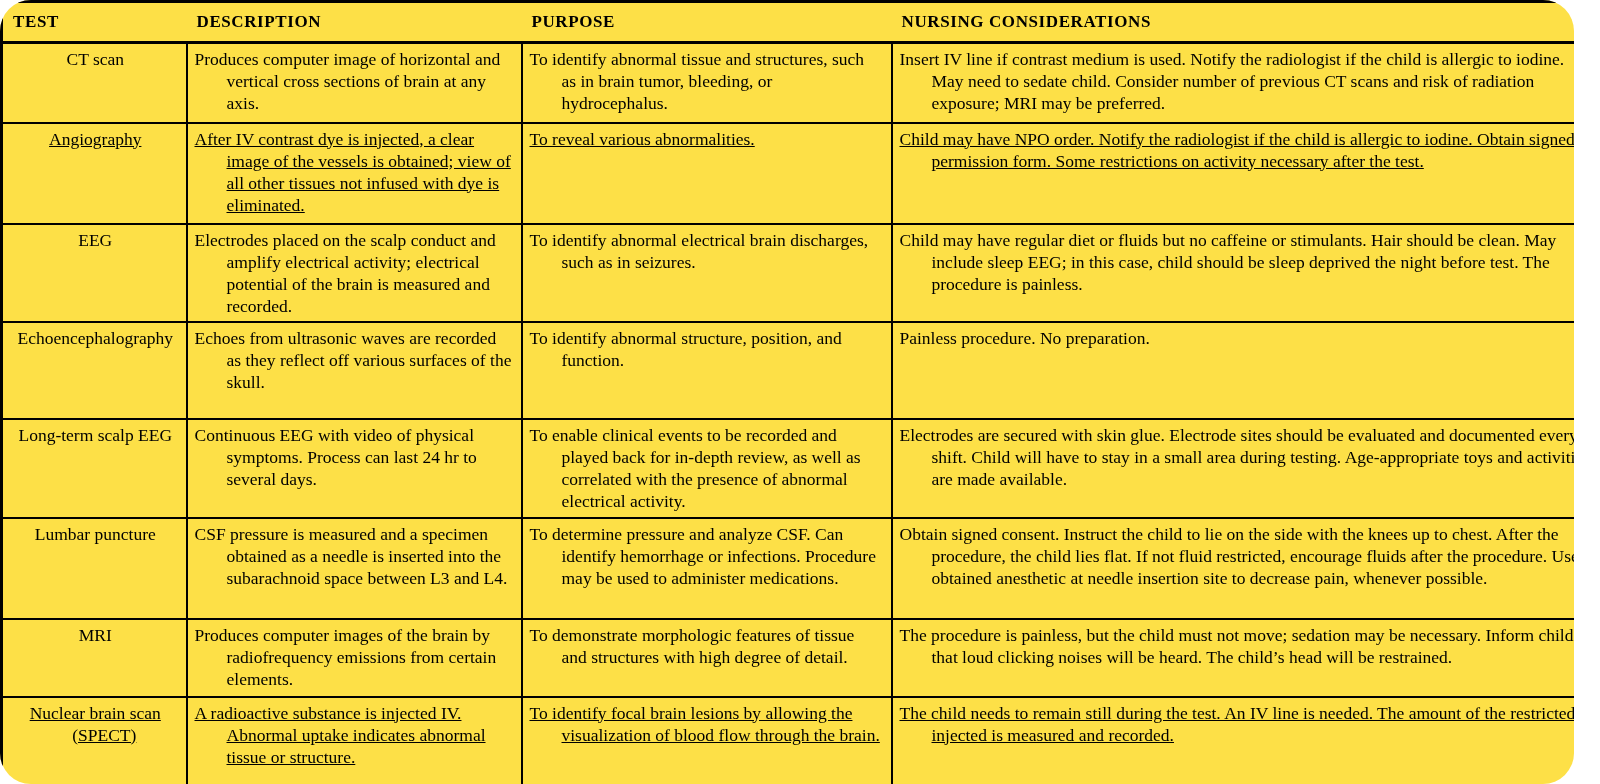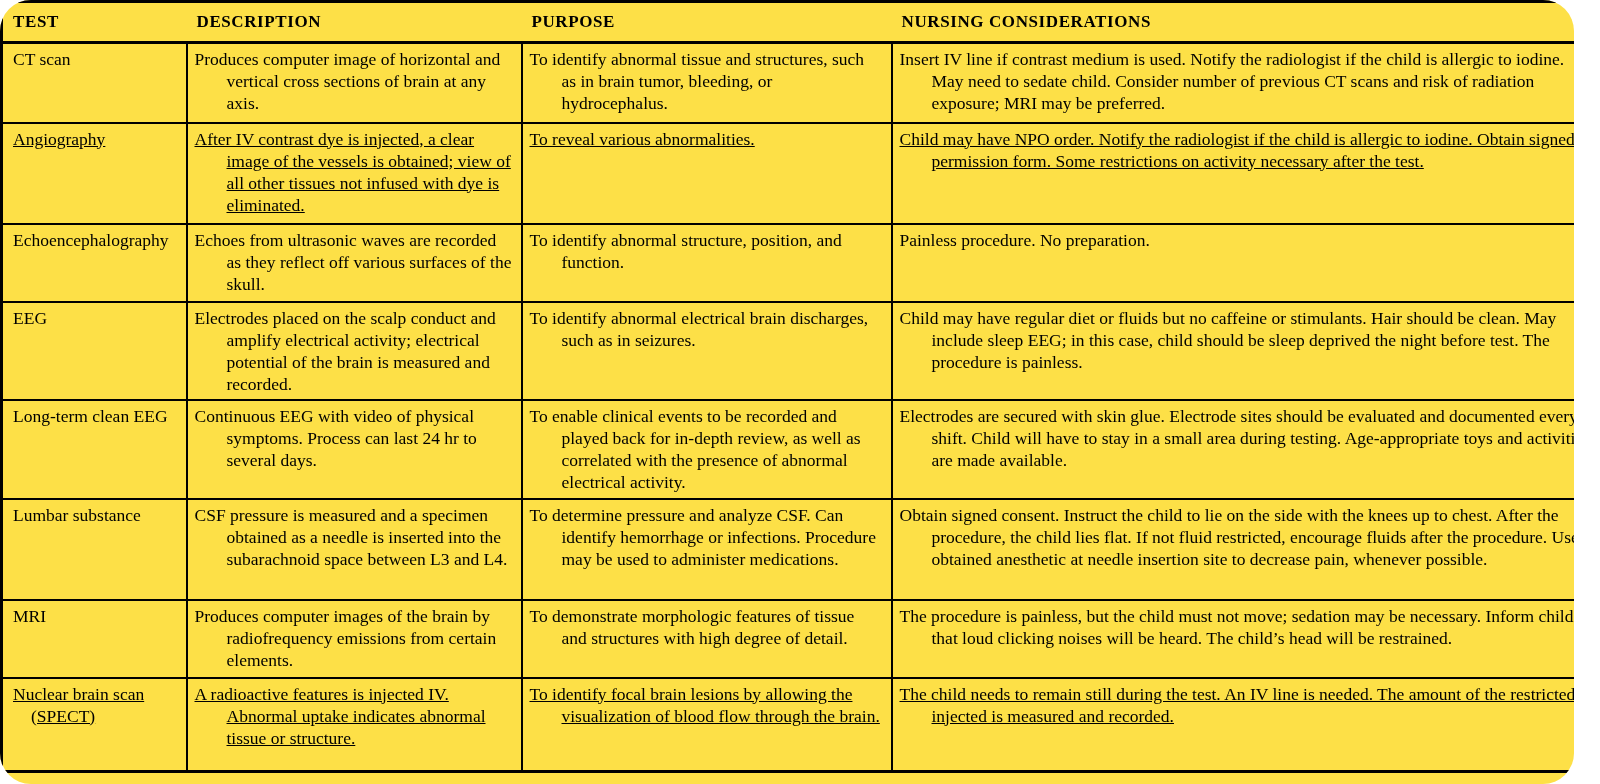--- a/index.html
+++ b/index.html
@@ -49,20 +49,21 @@
   tbody td:first-child { padding-left: 10px; }
 
   
   .hang {
     padding-left: 32px;
     text-indent: -32px;
   }
   .hang-sm {
     padding-left: 18px;
     text-indent: -18px;
+    text-align: center;
   }
 
   
   tbody tr:nth-child(1) { height: 80px;  }
   tbody tr:nth-child(2) { height: 101px; text-decoration: underline; }
   tbody tr:nth-child(3) { height: 78px;  }
   tbody tr:nth-child(4) { height: 97px;  }
   tbody tr:nth-child(5) { height: 99px;  }
   tbody tr:nth-child(6) { height: 101px; }
   tbody tr:nth-child(7) { height: 78px;  }
@@ -111,63 +112,63 @@
           </td>
           <td>
             <div class="hang">To reveal various abnormalities.</div>
           </td>
           <td>
             <div class="hang">Child may have NPO order. Notify the radiologist if the child is allergic to iodine. Obtain signed permission form. Some restrictions on activity necessary after the test.</div>
           </td>
         </tr>
         <tr>
           <td>
+            <div class="hang-sm">EEG</div>
+          </td>
+          <td>
+            <div class="hang">Electrodes placed on the scalp conduct and amplify electrical activity; electrical potential of the brain is measured and recorded.</div>
+          </td>
+          <td>
+            <div class="hang">To identify abnormal electrical brain discharges, such as in seizures.</div>
+          </td>
+          <td>
+            <div class="hang">Child may have regular diet or fluids but no caffeine or stimulants. Hair should be clean. May include sleep EEG; in this case, child should be sleep deprived the night before test. The procedure is painless.</div>
+          </td>
+        </tr>
+        <tr>
+          <td>
             <div class="hang-sm">Echoencephalography</div>
           </td>
           <td>
             <div class="hang">Echoes from ultrasonic waves are recorded as they reflect off various surfaces of the skull.</div>
           </td>
           <td>
             <div class="hang">To identify abnormal structure, position, and function.</div>
           </td>
           <td>
             <div class="hang">Painless procedure. No preparation.</div>
           </td>
         </tr>
         <tr>
           <td>
-            <div class="hang-sm">EEG</div>
-          </td>
-          <td>
-            <div class="hang">Electrodes placed on the scalp conduct and amplify electrical activity; electrical potential of the brain is measured and recorded.</div>
-          </td>
-          <td>
-            <div class="hang">To identify abnormal electrical brain discharges, such as in seizures.</div>
-          </td>
-          <td>
-            <div class="hang">Child may have regular diet or fluids but no caffeine or stimulants. Hair should be clean. May include sleep EEG; in this case, child should be sleep deprived the night before test. The procedure is painless.</div>
-          </td>
-        </tr>
-        <tr>
-          <td>
-            <div class="hang-sm">Long-term clean EEG</div>
+            <div class="hang-sm">Long-term scalp EEG</div>
           </td>
           <td>
             <div class="hang">Continuous EEG with video of physical symptoms. Process can last 24 hr to several days.</div>
           </td>
           <td>
             <div class="hang">To enable clinical events to be recorded and played back for in-depth review, as well as correlated with the presence of abnormal electrical activity.</div>
           </td>
           <td>
             <div class="hang">Electrodes are secured with skin glue. Electrode sites should be evaluated and documented every shift. Child will have to stay in a small area during testing. Age-appropriate toys and activities are made available.</div>
           </td>
         </tr>
         <tr>
           <td>
-            <div class="hang-sm">Lumbar substance</div>
+            <div class="hang-sm">Lumbar puncture</div>
           </td>
           <td>
             <div class="hang">CSF pressure is measured and a specimen obtained as a needle is inserted into the subarachnoid space between L3 and L4.</div>
           </td>
           <td>
             <div class="hang">To determine pressure and analyze CSF. Can identify hemorrhage or infections. Procedure may be used to administer medications.</div>
           </td>
           <td>
             <div class="hang">Obtain signed consent. Instruct the child to lie on the side with the knees up to chest. After the procedure, the child lies flat. If not fluid restricted, encourage fluids after the procedure. Use a obtained anesthetic at needle insertion site to decrease pain, whenever possible.</div>
           </td>
@@ -184,21 +185,21 @@
           </td>
           <td>
             <div class="hang">The procedure is painless, but the child must not move; sedation may be necessary. Inform child that loud clicking noises will be heard. The child’s head will be restrained.</div>
           </td>
         </tr>
         <tr>
           <td>
             <div class="hang-sm">Nuclear brain scan (SPECT)</div>
           </td>
           <td>
-            <div class="hang">A radioactive features is injected IV. Abnormal uptake indicates abnormal tissue or structure.</div>
+            <div class="hang">A radioactive substance is injected IV. Abnormal uptake indicates abnormal tissue or structure.</div>
           </td>
           <td>
             <div class="hang">To identify focal brain lesions by allowing the visualization of blood flow through the brain.</div>
           </td>
           <td>
             <div class="hang">The child needs to remain still during the test. An IV line is needed. The amount of the restricted injected is measured and recorded.</div>
           </td>
         </tr>
       </tbody>
   </table>

